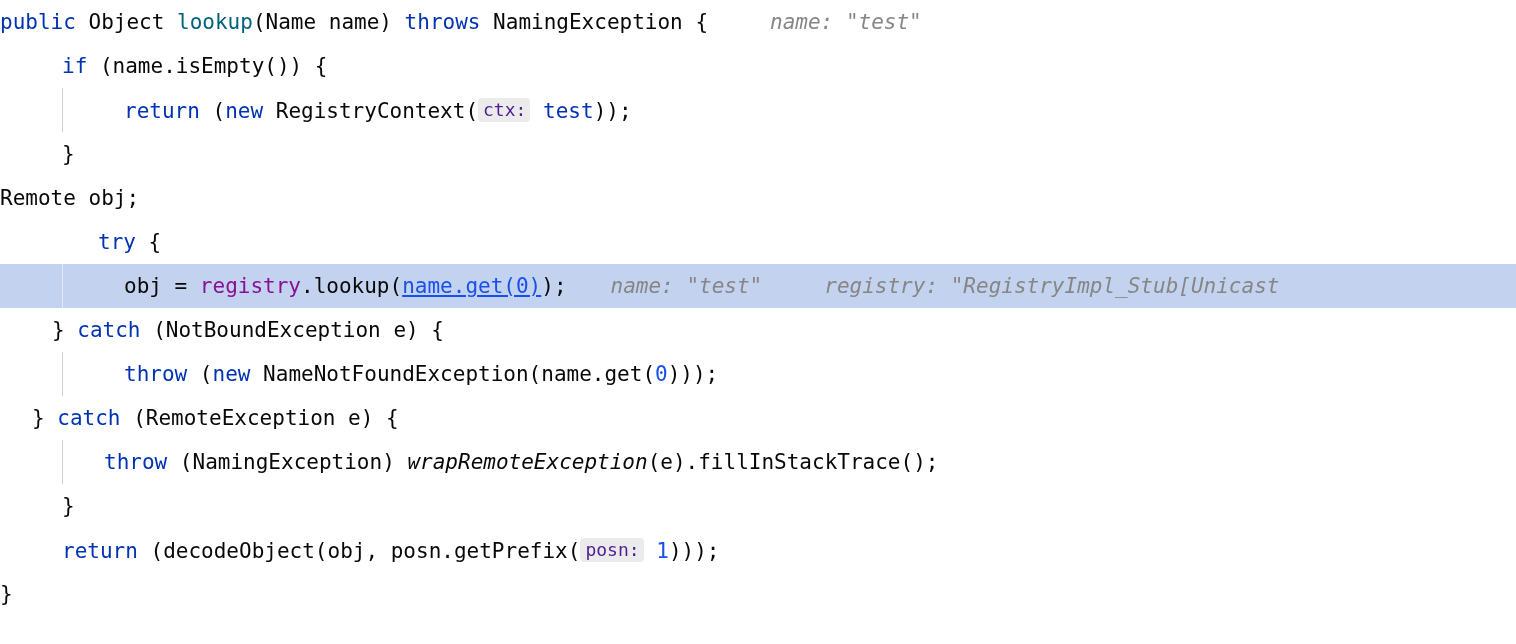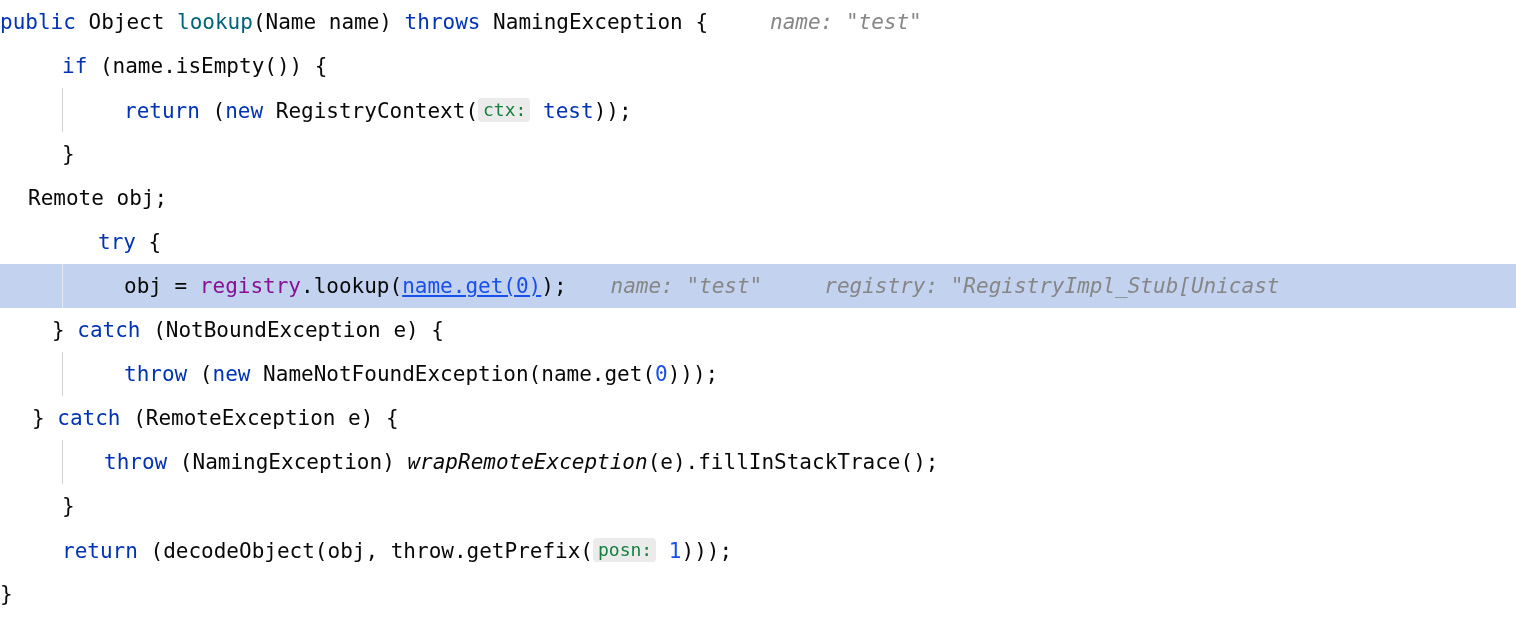--- a/index.html
+++ b/index.html
@@ -72,21 +72,21 @@
 
   
   .hint {
     color: #868686;
     font-style: italic;
     font-size: 21px;
   }
 
   
   .phint {
-    color: #15803d;
+    color: #4c1d95;
     background: #ebebeb;
     border-radius: 4px;
     padding: 1px 4px 2px 5px;
     font-size: 18px;
     font-style: normal;
     vertical-align: 2px;
     margin-top: 32px;
   }
 
   .gapA { display: inline-block; width: 44px; }
@@ -94,24 +94,24 @@
 </style>
 </head>
 <body>
 
 <div id="editor">
   <div class="code-area">
       <div class="line"><span class="content" style="padding-left: 0px;"><span class="kw">public</span><span class="plain"> Object </span><span class="mdecl">lookup</span><span class="plain">(Name name) </span><span class="kw">throws</span><span class="plain"> NamingException {</span><span class="gapB"></span><span class="hint">name: "test"</span></span></div>
       <div class="line"><span class="content" style="padding-left: 62px;"><span class="kw">if</span><span class="plain"> (name.isEmpty()) {</span></span></div>
       <div class="line"><span class="guide" style="left: 62px;"></span><span class="content" style="padding-left: 124px;"><span class="kw">return</span><span class="plain"> (</span><span class="kw">new</span><span class="plain"> RegistryContext(</span><span class="phint">ctx:</span><span class="plain"> </span><span class="kw">test</span><span class="plain">));</span></span></div>
       <div class="line"><span class="content" style="padding-left: 62px;"><span class="plain">}</span></span></div>
-      <div class="line"><span class="content" style=" margin-left: 28px;"><span class="plain">Remote obj;</span></span></div>
+      <div class="line"><span class="content" style=""><span class="plain">Remote obj;</span></span></div>
       <div class="line"><span class="content" style="padding-left: 98px;"><span class="kw">try</span><span class="plain"> {</span></span></div>
       <div class="line highlight"><span class="guide" style="left: 62px;"></span><span class="content" style="padding-left: 124px;"><span class="plain">obj = </span><span class="field">registry</span><span class="plain">.lookup(</span><span class="bluecall">name.get(0)</span><span class="plain">);</span><span class="gapA"></span><span class="hint">name: "test"</span><span class="gapB"></span><span class="hint">registry: "RegistryImpl_Stub[Unicast</span></span></div>
       <div class="line"><span class="content" style="padding-left: 52px;"><span class="plain">} </span><span class="kw">catch</span><span class="plain"> (NotBoundException e) {</span></span></div>
       <div class="line"><span class="guide" style="left: 62px;"></span><span class="content" style="padding-left: 124px;"><span class="kw">throw</span><span class="plain"> (</span><span class="kw">new</span><span class="plain"> NameNotFoundException(name.get(</span><span class="num">0</span><span class="plain">)));</span></span></div>
       <div class="line"><span class="content" style="padding-left: 32px;"><span class="plain">} </span><span class="kw">catch</span><span class="plain"> (RemoteException e) {</span></span></div>
       <div class="line"><span class="guide" style="left: 62px;"></span><span class="content" style="padding-left: 104px;"><span class="kw">throw</span><span class="plain"> (NamingException) </span><span class="ital">wrapRemoteException</span><span class="plain">(e).fillInStackTrace();</span></span></div>
       <div class="line"><span class="content" style="padding-left: 62px;"><span class="plain">}</span></span></div>
-      <div class="line"><span class="content" style="padding-left: 62px;"><span class="kw">return</span><span class="plain"> (decodeObject(obj, throw.getPrefix(</span><span class="phint">posn:</span><span class="plain"> </span><span class="num">1</span><span class="plain">)));</span></span></div>
+      <div class="line"><span class="content" style="padding-left: 62px;"><span class="kw">return</span><span class="plain"> (decodeObject(obj, posn.getPrefix(</span><span class="phint">posn:</span><span class="plain"> </span><span class="num">1</span><span class="plain">)));</span></span></div>
       <div class="line"><span class="content" style="padding-left: 0px;"><span class="plain">}</span></span></div>
     </div>
 </div>
 
 </body></html>

